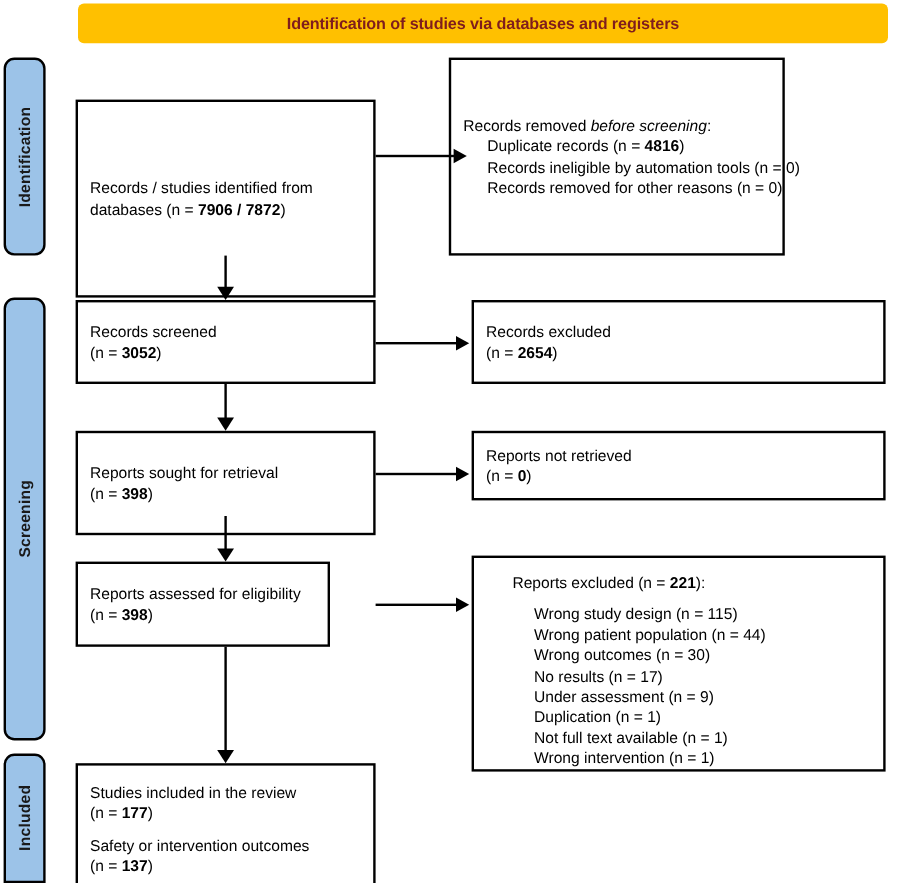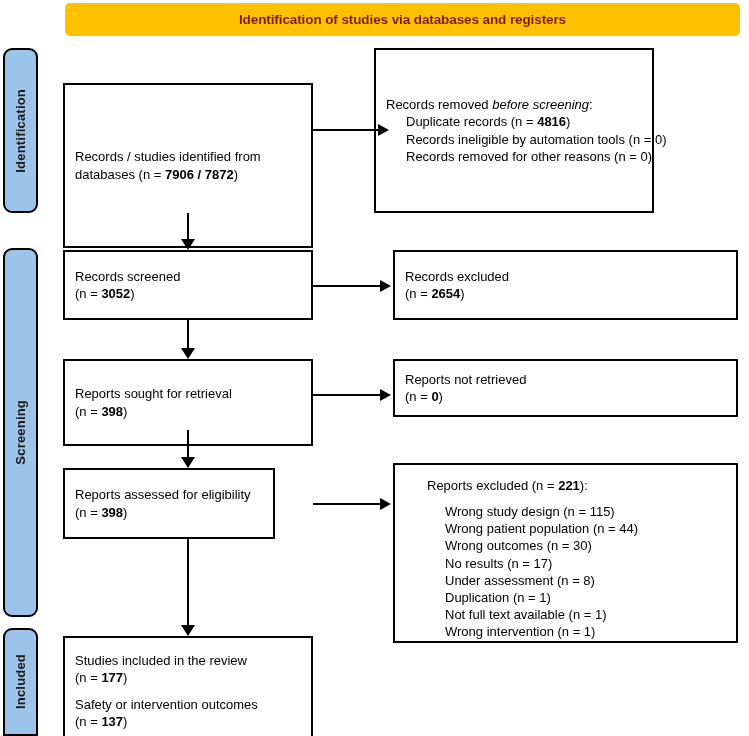--- a/index.html
+++ b/index.html
@@ -183,21 +183,21 @@
   </div>
 
   <div class="box" id="box-reports-excl">
     <div class="box-text" style="padding-left:22px;"><span>Reports excluded (n = </span><b>221</b><span>):</span></div>
     <div class="para-gap"></div>
     <ul class="indent-list" style="padding-left:40px;">
       <li>Wrong study design (n = 115)</li>
       <li>Wrong patient population (n = 44)</li>
       <li>Wrong outcomes (n = 30)</li>
       <li>No results (n = 17)</li>
-      <li>Under assessment (n = 8)</li>
+      <li>Under assessment (n = 9)</li>
       <li>Duplication (n = 1)</li>
       <li>Not full text available (n = 1)</li>
       <li>Wrong intervention (n = 1)</li>
     </ul>
   </div>
 
   <div class="box" id="box-included">
     <div class="box-text"><span>Studies included in the review</span><br><span>(n = </span><b>177</b><span>)</span></div>
     <div class="para-gap"></div>
     <div class="box-text"><span>Safety or intervention outcomes</span><br><span>(n = </span><b>137</b><span>)</span></div>

